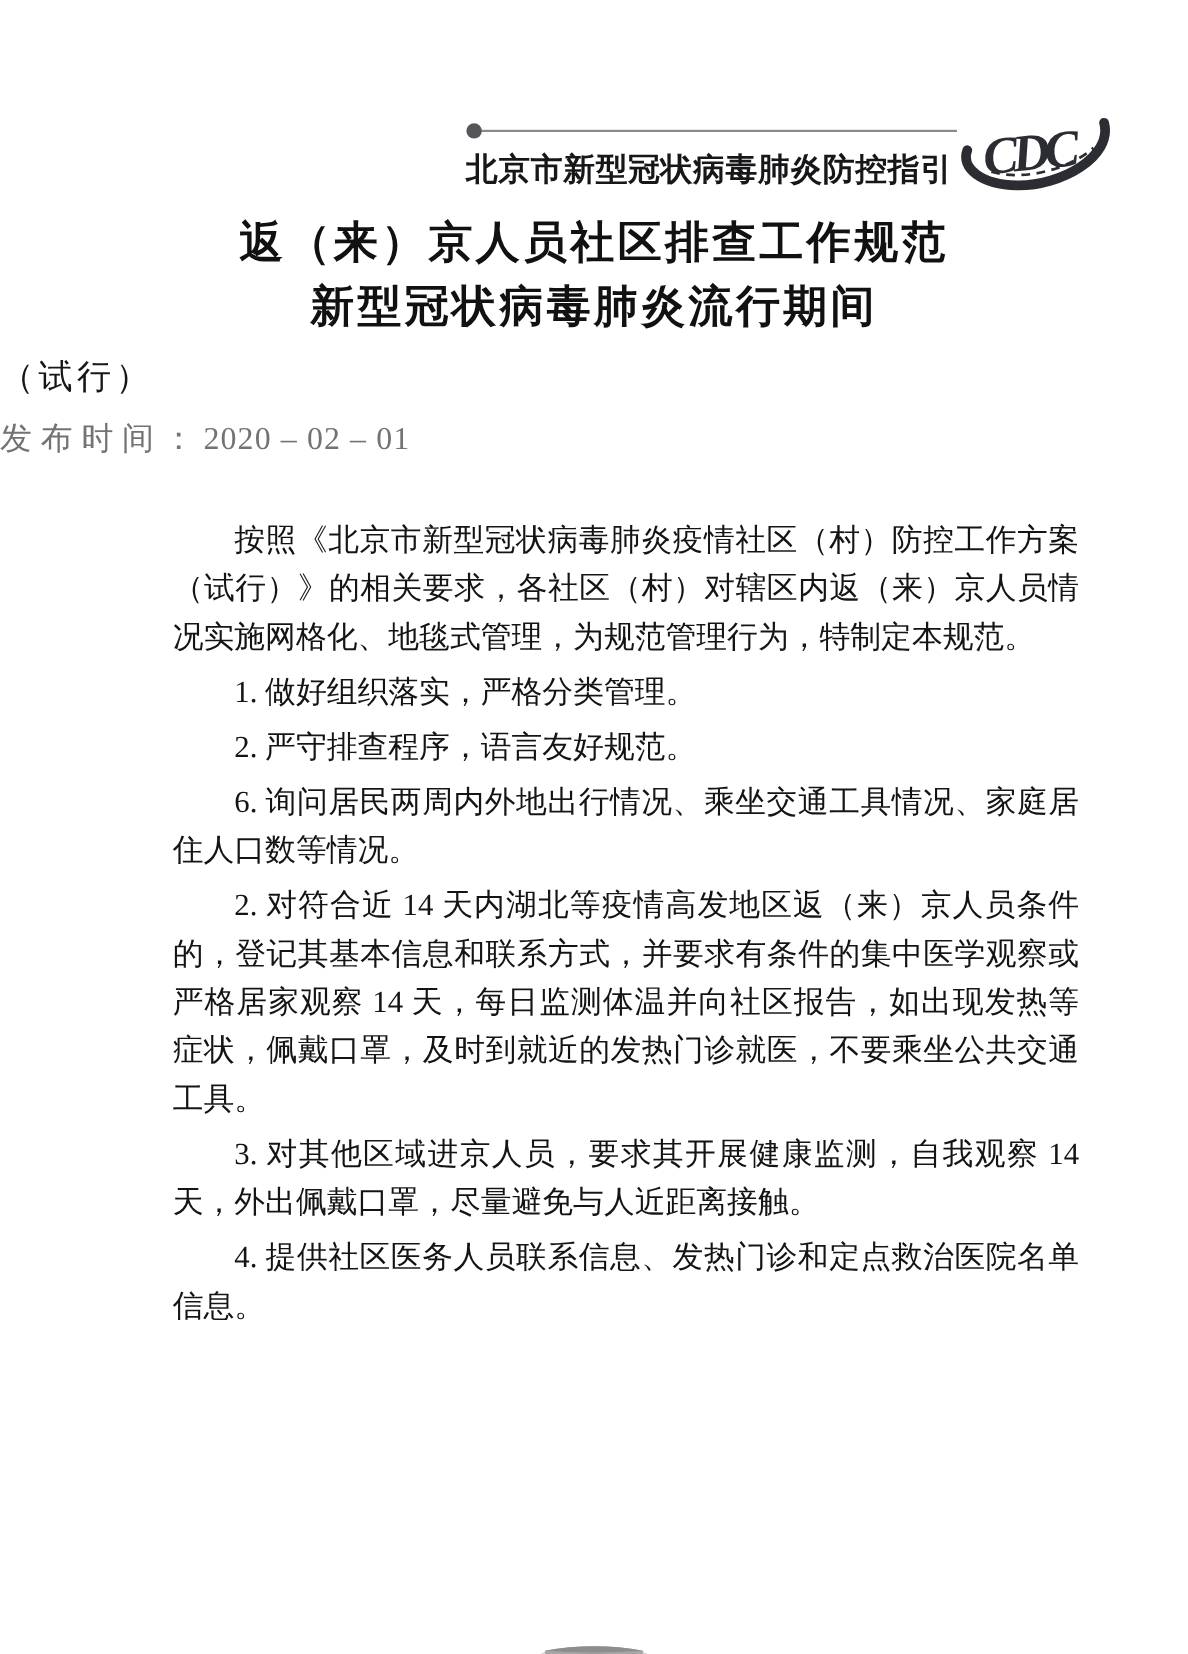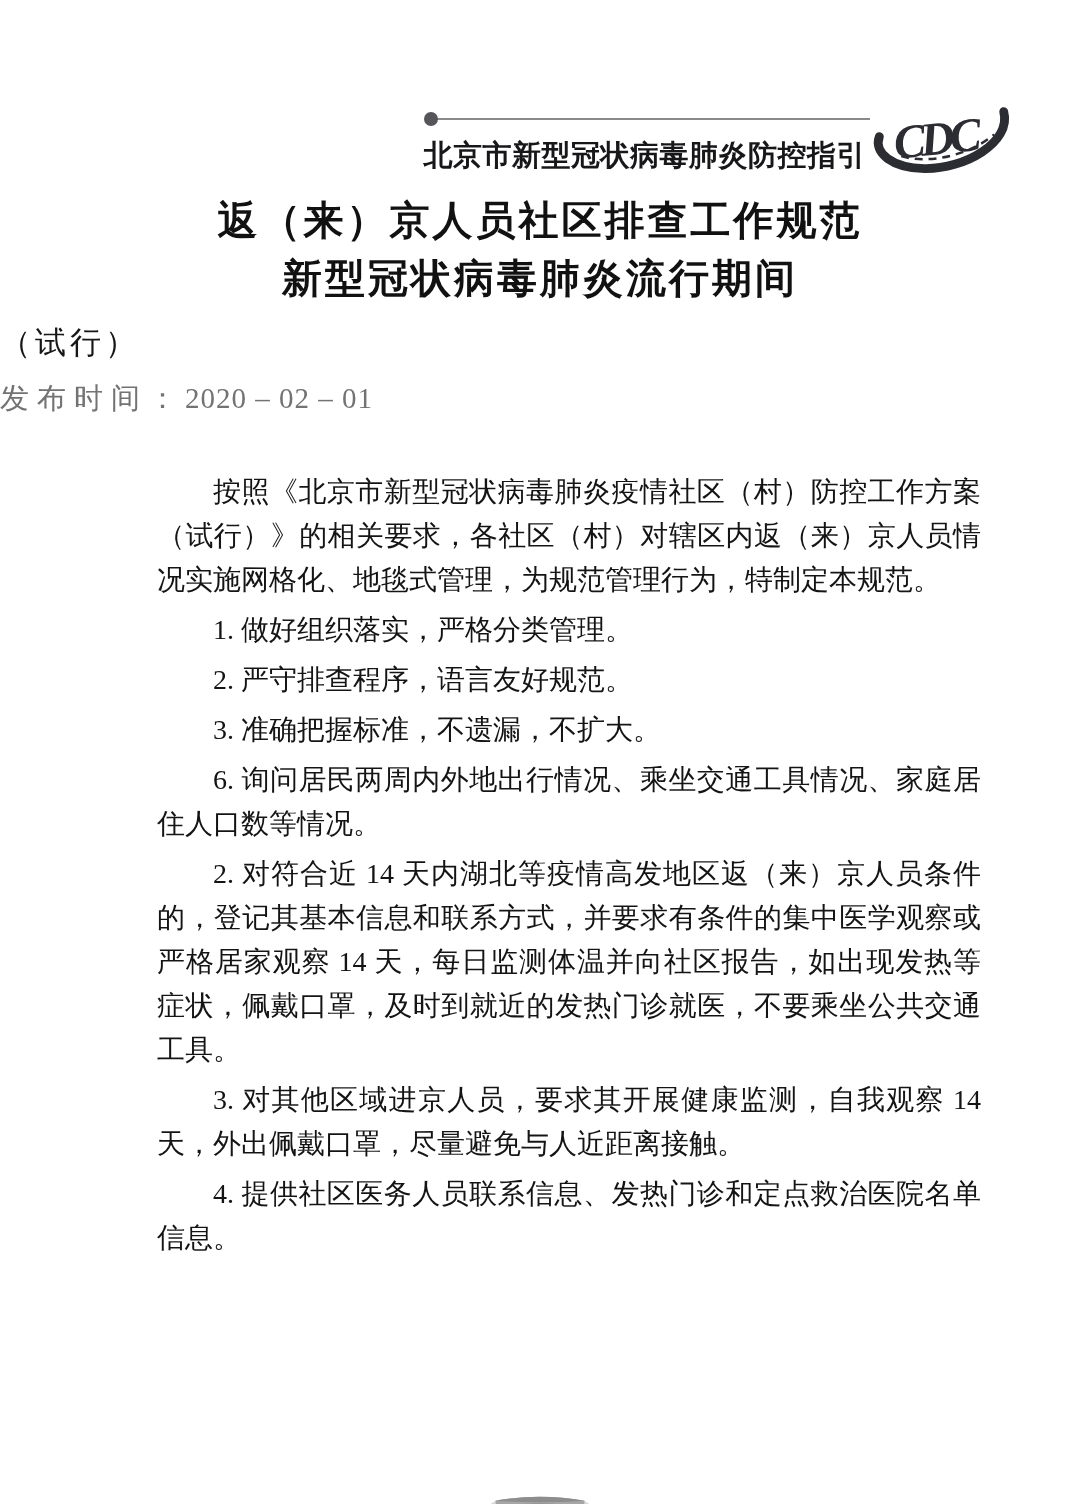--- a/index.html
+++ b/index.html
@@ -98,21 +98,20 @@
 <div class="doc-subtitle">（试行）</div>
 <div class="doc-pubdate">
   <span class="pub-label">发布时间：</span><span class="pub-date">2020 – 02 – 01</span>
 </div>
 
 <div class="doc-body">
   <p>按照《北京市新型冠状病毒肺炎疫情社区（村）防控工作方案（试行）》的相关要求，各社区（村）对辖区内返（来）京人员情况实施网格化、地毯式管理，为规范管理行为，特制定本规范。</p>
 
   <p>1. 做好组织落实，严格分类管理。</p>
   <p>2. 严守排查程序，语言友好规范。</p>
-  <p>3. 准确把握标准，不遗漏，不扩大。</p>
 
   <p>6. 询问居民两周内外地出行情况、乘坐交通工具情况、家庭居住人口数等情况。</p>
   <p>2. 对符合近 14 天内湖北等疫情高发地区返（来）京人员条件的，登记其基本信息和联系方式，并要求有条件的集中医学观察或严格居家观察 14 天，每日监测体温并向社区报告，如出现发热等症状，佩戴口罩，及时到就近的发热门诊就医，不要乘坐公共交通工具。</p>
   <p>3. 对其他区域进京人员，要求其开展健康监测，自我观察 14 天，外出佩戴口罩，尽量避免与人近距离接触。</p>
   <p>4. 提供社区医务人员联系信息、发热门诊和定点救治医院名单信息。</p>
 </div>
 
 <div class="page-num-badge">
   <svg viewBox="0 0 116 52" width="118" height="54" aria-hidden="true">
     <path d="M17,13 C2,17 2,34 19,38" fill="none" stroke="#d8d8d8" stroke-width="6" stroke-linecap="round"></path>

